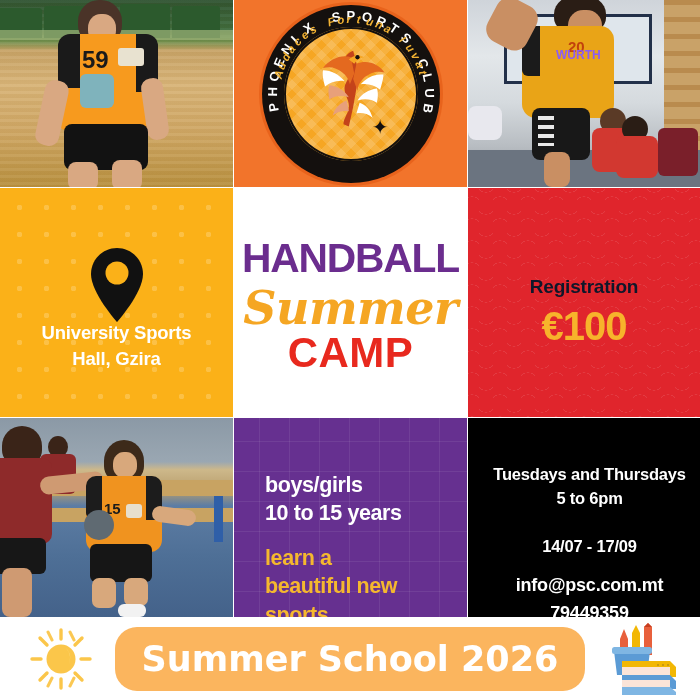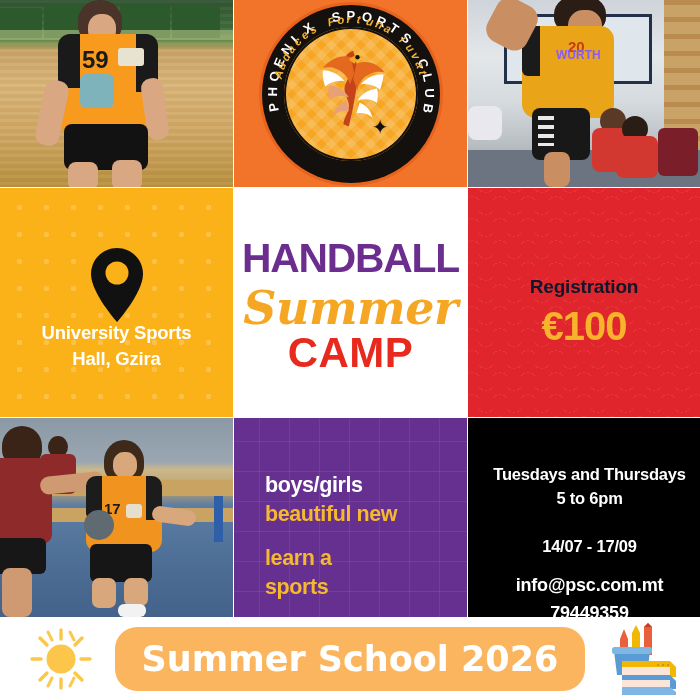--- a/index.html
+++ b/index.html
@@ -334,36 +334,37 @@
     <div style="position:absolute;left:-14px;top:40px;width:66px;height:86px;background:#8E2A2A;border-radius:10px;"></div>
     <div style="position:absolute;left:40px;top:56px;width:64px;height:18px;background:#cf9a72;border-radius:9px;transform:rotate(-6deg);"></div>
     <div style="position:absolute;left:-6px;top:120px;width:52px;height:36px;background:#171717;border-radius:6px;"></div>
     <div style="position:absolute;left:2px;top:150px;width:30px;height:49px;background:#cf9a72;border-radius:8px;"></div>
 
     <div style="position:absolute;left:104px;top:22px;width:40px;height:42px;background:#3d2a1a;border-radius:50% 50% 38% 38%;"></div>
     <div style="position:absolute;left:113px;top:34px;width:24px;height:26px;background:#d8a87c;border-radius:45%;"></div>
     <div style="position:absolute;left:86px;top:58px;width:76px;height:76px;background:#F0931F;border-radius:12px;"></div>
     <div style="position:absolute;left:86px;top:58px;width:16px;height:42px;background:#1c1c1c;border-radius:10px 0 0 5px;"></div>
     <div style="position:absolute;left:146px;top:58px;width:16px;height:44px;background:#1c1c1c;border-radius:0 10px 5px 0;"></div>
-    <div style="position:absolute;left:104px;top:82px;width:22px;height:16px;color:#1c1c1c;font:bold 15px 'Liberation Sans',sans-serif;">17</div>
+    <div style="position:absolute;left:104px;top:82px;width:22px;height:16px;color:#1c1c1c;font:bold 15px 'Liberation Sans',sans-serif;">15</div>
     <div style="position:absolute;left:126px;top:86px;width:16px;height:14px;background:#e7dfcd;border-radius:3px;"></div>
     <div style="position:absolute;left:84px;top:92px;width:30px;height:30px;background:#5f6a72;border-radius:50%;"></div>
     <div style="position:absolute;left:152px;top:90px;width:44px;height:16px;background:#d8a87c;border-radius:8px;transform:rotate(8deg);"></div>
     <div style="position:absolute;left:90px;top:126px;width:62px;height:38px;background:#161616;border-radius:6px;"></div>
     <div style="position:absolute;left:92px;top:160px;width:24px;height:30px;background:#d8a87c;border-radius:7px;"></div>
     <div style="position:absolute;left:124px;top:160px;width:24px;height:28px;background:#d8a87c;border-radius:7px;"></div>
     <div style="position:absolute;left:118px;top:186px;width:28px;height:13px;background:#f2f2f2;border-radius:6px;"></div>
   </div>
 
   <div class="cell" id="cell-ages">
     <div id="ages-grid"></div>
     <div id="ages-text">
       <div class="ages-white">boys/girls</div>
+      <div class="ages-white">10 to 15 years</div>
+      <div class="ages-yellow">learn a</div>
       <div class="ages-yellow" style="margin-top:0;">beautiful new</div>
-      <div class="ages-yellow">learn a</div>
       <div class="ages-yellow" style="margin-top:0;">sports</div>
     </div>
   </div>
 
   <div class="cell" id="cell-info">
     <div id="info-text">
       <div class="info-line">Tuesdays and Thursdays</div>
       <div class="info-line">5 to 6pm</div>
       <div class="info-gap"></div>
       <div class="info-line">14/07 - 17/09</div>

